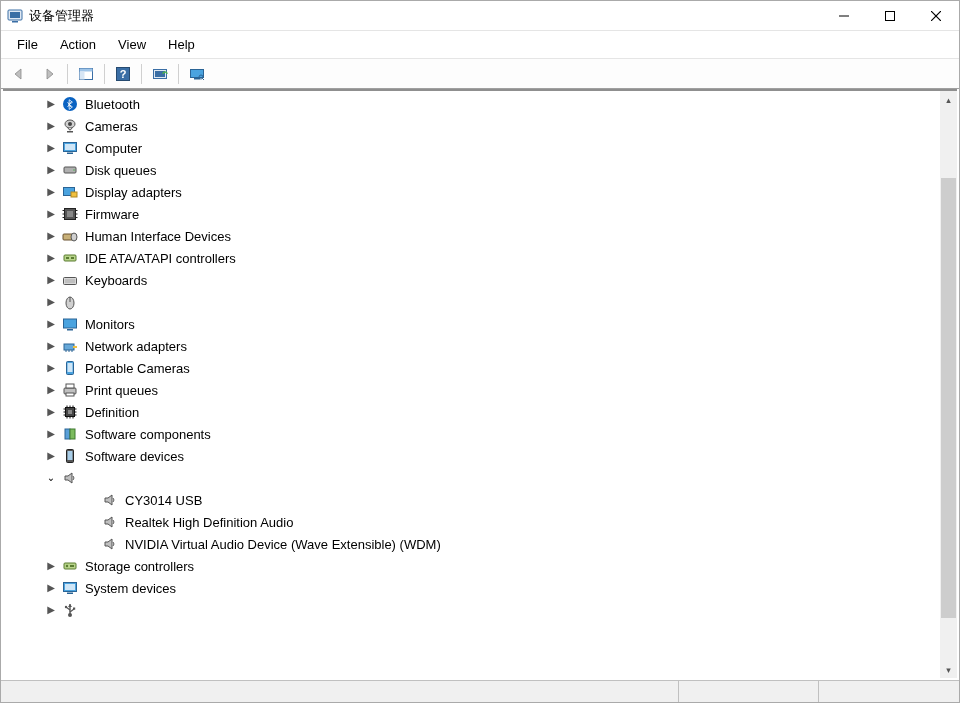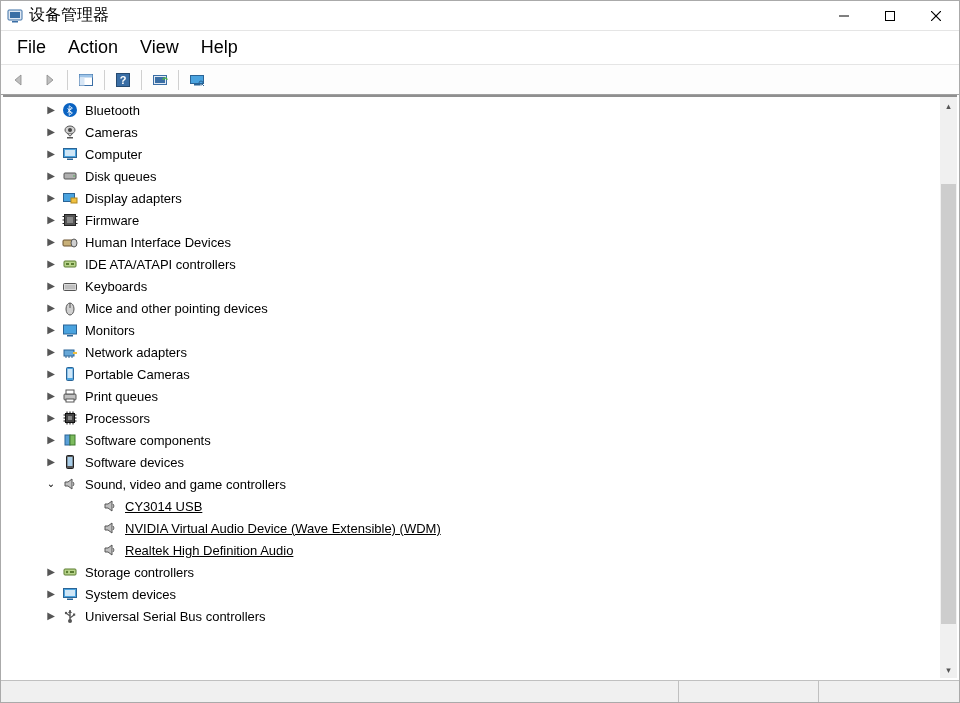--- a/index.html
+++ b/index.html
@@ -30,37 +30,37 @@
   }
   .titlebar .app-icon {
     width: 16px; height: 16px;
     margin-right: 6px;
     display: flex;
     align-items: center;
     justify-content: center;
   }
   .titlebar .title {
     flex: 0 0 auto;
-    font-size: 16px;
+    font-size: 13px;
   }
   .titlebar .spacer { flex: 1; }
   .win-controls { display: flex; height: 100%; }
   .win-btn {
     width: 46px; height: 100%;
     display: flex; align-items: center; justify-content: center;
     font-size: 13px;
     font-family: "Segoe MDL2 Assets", "Segoe UI Symbol", sans-serif;
   }
   
   .menubar {
     display: flex;
     gap: 2px;
     padding: 2px 6px;
     border-bottom: 1px solid #e5e5e5;
-    font-size: 18px;
+    font-size: 13px;
   }
   .menu-item {
     padding: 4px 10px;
   }
   
   .toolbar {
     display: flex;
     align-items: center;
     padding: 2px 4px;
     border-bottom: 1px solid #a0a0a0;
@@ -118,21 +118,21 @@
     border-radius: 0;
   }
   .tree-item {
     display: flex;
     align-items: center;
     height: 22px;
     white-space: nowrap;
     font-size: 13px;
   }
   .indent-1 { padding-left: 40px; }
-  .indent-2 { padding-left: 80px; text-decoration: underline; }
+  .indent-2 { padding-left: 80px; }
   .chev {
     width: 16px; height: 16px;
     display: flex; align-items: center; justify-content: center;
     font-size: 10px;
     color: #555;
     margin-right: 2px;
     transform: translateY(-1px);
   }
   .chev.blank { visibility: hidden; }
   .chev.open { color: #000; }
@@ -359,21 +359,20 @@
       </div>
 
       <div class="tree-item indent-1">
         <span class="chev">▶</span>
         <span class="ticon">
           <svg width="16" height="16">
               <ellipse cx="8" cy="9" rx="4" ry="6" fill="#d0d0d0" stroke="#555"></ellipse>
               <line x1="8" y1="3" x2="8" y2="8" stroke="#555"></line>
             </svg>
         </span>
-        <span class="tlabel">Mice and other pointing devices</span>
       </div>
 
       <div class="tree-item indent-1">
         <span class="chev">▶</span>
         <span class="ticon">
           <svg width="16" height="16">
               <rect x="1.5" y="3" width="13" height="9" fill="#4aa3df" stroke="#2a6496"></rect>
               <rect x="5" y="13" width="6" height="1.5" fill="#2a6496"></rect>
             </svg>
         </span>
@@ -430,21 +429,21 @@
               <line x1="12.5" y1="8" x2="14.5" y2="8" stroke="#111"></line>
               <line x1="12.5" y1="11" x2="14.5" y2="11" stroke="#111"></line>
               <line x1="5" y1="1.5" x2="5" y2="3.5" stroke="#111"></line>
               <line x1="8" y1="1.5" x2="8" y2="3.5" stroke="#111"></line>
               <line x1="11" y1="1.5" x2="11" y2="3.5" stroke="#111"></line>
               <line x1="5" y1="12.5" x2="5" y2="14.5" stroke="#111"></line>
               <line x1="8" y1="12.5" x2="8" y2="14.5" stroke="#111"></line>
               <line x1="11" y1="12.5" x2="11" y2="14.5" stroke="#111"></line>
             </svg>
         </span>
-        <span class="tlabel">Processors</span>
+        <span class="tlabel">Definition</span>
       </div>
 
       <div class="tree-item indent-1">
         <span class="chev">▶</span>
         <span class="ticon">
           <svg width="16" height="16">
               <rect x="3" y="3" width="5" height="10" fill="#5aa0d8" stroke="#2a6496"></rect>
               <rect x="8" y="3" width="5" height="10" fill="#7cbb5e" stroke="#3f7a2e"></rect>
             </svg>
         </span>
@@ -463,52 +462,51 @@
       </div>
 
       <div class="tree-item indent-1">
         <span class="chev open">⌄</span>
         <span class="ticon">
           <svg width="16" height="16">
               <path d="M3 6 H6 L10 3 V13 L6 10 H3 Z" fill="#c0c0c0" stroke="#555"></path>
               <path d="M11 6 Q13 8 11 10" fill="none" stroke="#555"></path>
             </svg>
         </span>
-        <span class="tlabel">Sound, video and game controllers</span>
       </div>
 
       <div class="tree-item indent-2">
         <span class="chev blank">▶</span>
         <span class="ticon">
           <svg width="16" height="16">
               <path d="M3 6 H6 L10 3 V13 L6 10 H3 Z" fill="#c0c0c0" stroke="#555"></path>
               <path d="M11 6 Q13 8 11 10" fill="none" stroke="#555"></path>
             </svg>
         </span>
         <span class="tlabel">CY3014 USB</span>
       </div>
       <div class="tree-item indent-2">
         <span class="chev blank">▶</span>
         <span class="ticon">
           <svg width="16" height="16">
               <path d="M3 6 H6 L10 3 V13 L6 10 H3 Z" fill="#c0c0c0" stroke="#555"></path>
               <path d="M11 6 Q13 8 11 10" fill="none" stroke="#555"></path>
             </svg>
         </span>
-        <span class="tlabel">NVIDIA Virtual Audio Device (Wave Extensible) (WDM)</span>
+        <span class="tlabel">Realtek High Definition Audio</span>
       </div>
       <div class="tree-item indent-2">
         <span class="chev blank">▶</span>
         <span class="ticon">
           <svg width="16" height="16">
               <path d="M3 6 H6 L10 3 V13 L6 10 H3 Z" fill="#c0c0c0" stroke="#555"></path>
               <path d="M11 6 Q13 8 11 10" fill="none" stroke="#555"></path>
             </svg>
         </span>
-        <span class="tlabel">Realtek High Definition Audio</span>
+        <span class="tlabel">NVIDIA Virtual Audio Device (Wave Extensible) (WDM)</span>
       </div>
 
       <div class="tree-item indent-1">
         <span class="chev">▶</span>
         <span class="ticon">
           <svg width="16" height="16">
               <rect x="2" y="5" width="12" height="6" rx="1" fill="#b8d48b" stroke="#5a7c30"></rect>
               <circle cx="5" cy="8" r="1.2" fill="#5a7c30"></circle>
               <rect x="8" y="7" width="4" height="2" fill="#5a7c30"></rect>
             </svg>
@@ -534,21 +532,20 @@
           <svg width="16" height="16">
               <circle cx="8" cy="13" r="2" fill="#555"></circle>
               <line x1="8" y1="13" x2="8" y2="2" stroke="#555" stroke-width="1.4"></line>
               <path d="M8 2 L6 5 L10 5 Z" fill="#555"></path>
               <line x1="8" y1="8" x2="4" y2="5" stroke="#555" stroke-width="1.2"></line>
               <circle cx="4" cy="5" r="1.2" fill="#555"></circle>
               <line x1="8" y1="10" x2="12" y2="7" stroke="#555" stroke-width="1.2"></line>
               <rect x="11" y="5.5" width="2.2" height="2.2" fill="#555"></rect>
             </svg>
         </span>
-        <span class="tlabel">Universal Serial Bus controllers</span>
       </div>
 
     </div>
 
     <div class="scrollbar">
       <div class="sb-btn">▴</div>
       <div class="sb-track">
         <div class="sb-thumb"></div>
       </div>
       <div class="sb-btn">▾</div>

